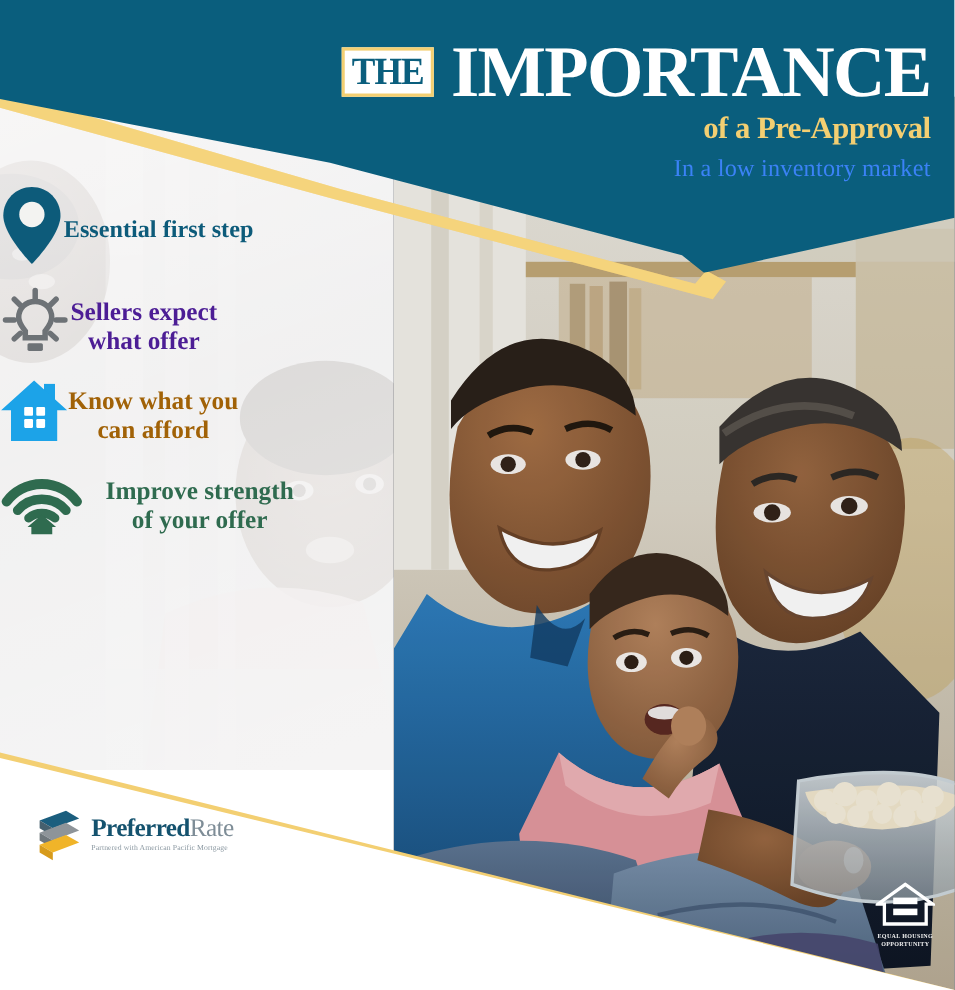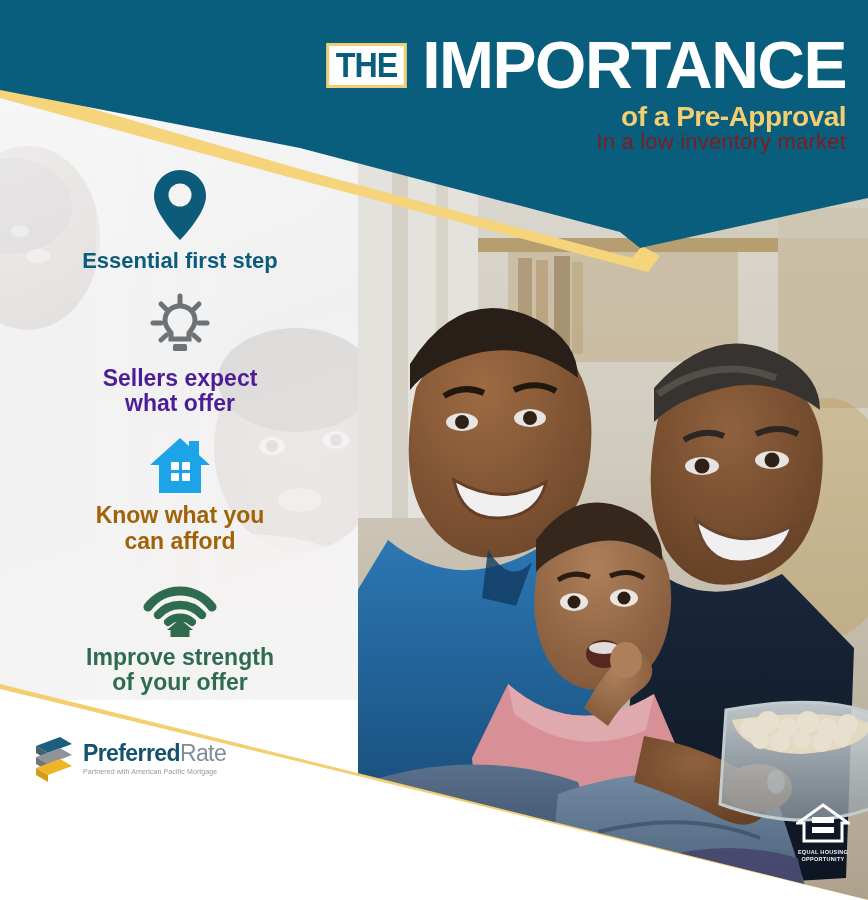--- a/index.html
+++ b/index.html
@@ -2,21 +2,21 @@
 <html><head>
 <meta charset="utf-8">
 <style>
   * { margin:0; padding:0; box-sizing:border-box; }
   html,body{ background:#fff; }
   body{
     width:868px; height:900px;
     font-family:"Liberation Sans", sans-serif;
     position:relative; overflow:hidden;
   }
-  #poster{ position:absolute; inset:0; width:868px; height:900px; overflow:hidden; background:#ffffff; }
+  #poster{ position:absolute; inset:0; width:868px; height:900px; overflow:hidden; background:#ffffff;font-family:Liberation Serif, serif; }
 
   
   .left-panel{
     position:absolute; left:0; top:88px; width:360px; height:612px;
     overflow:hidden; background:#eceaea;
   }
   .left-photo{
     position:absolute; inset:0;
     opacity:.30;
     filter:saturate(.55) contrast(.9);
@@ -57,43 +57,43 @@
     transform:scaleX(.92);
   }
   .title-main{
     color:#ffffff; font-size:66px; font-weight:bold; letter-spacing:-1.5px;
     line-height:.96;
   }
   .title-sub{
     color:#f3cf72; font-size:28px; font-weight:bold; margin-top:6px; letter-spacing:-.5px;
   }
   .title-tag{
-    color:#7f1d1d; font-size:22px; font-weight:normal; letter-spacing:.2px;
+    color:#3b82f6; font-size:22px; margin-top:11px; font-weight:normal; letter-spacing:.2px;
   }
 
   
   .bottom-wedge{
     position:absolute; left:0; bottom:0; width:868px; height:260px; z-index:7;
   }
 
   
   .features{
     position:absolute; left:0; top:168px; width:360px; z-index:9;
     display:flex; flex-direction:column; align-items:center;
   }
-  .feature{ display:flex; flex-direction:column; align-items:center; width:100%; }
+  .feature{ display:flex; flex-direction:row; align-items:center; width:100%; }
   .feature .ficon{ display:block; }
   .feature .flabel{
     font-weight:bold; text-align:center; line-height:1.12; margin-top:7px;
   }
   .f0 .flabel{ color:#0d5b7a; font-size:22px; }
   .f1 .flabel{ color:#4c1d95; font-size:23px; margin-top:10px; }
   .f2 .flabel{ color:#a16207; font-size:23px; margin-top:8px; }
   .f3 .flabel{ color:#2f6b4f; font-size:23px; margin-top:8px; }
-  .f1{ margin-top:18px; } .f2{ margin-top:20px; } .f3{ margin-top:22px; }
+  .f1{ margin-top:18px; } .f2{ margin-top:20px; } .f3{ margin-top:22px;gap:20px; }
 
   
   .logo{
     position:absolute; left:32px; top:733px; z-index:10;
     display:flex; align-items:center; gap:7px;
   }
   .logo-text{ display:flex; flex-direction:column; }
   .logo-word{ font-size:23px; letter-spacing:-.6px; line-height:1; }
   .logo-word .b{ color:#14526e; font-weight:bold; }
   .logo-word .r{ color:#7e8d97; font-weight:normal; }

